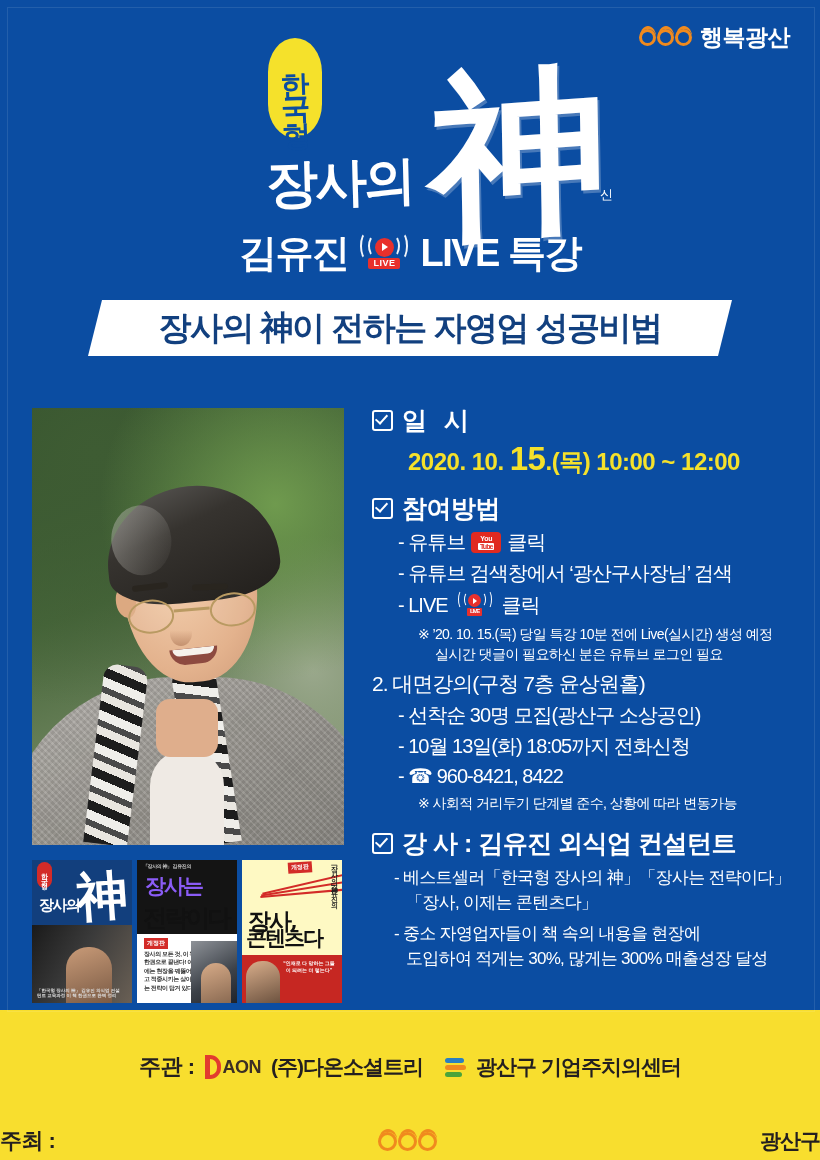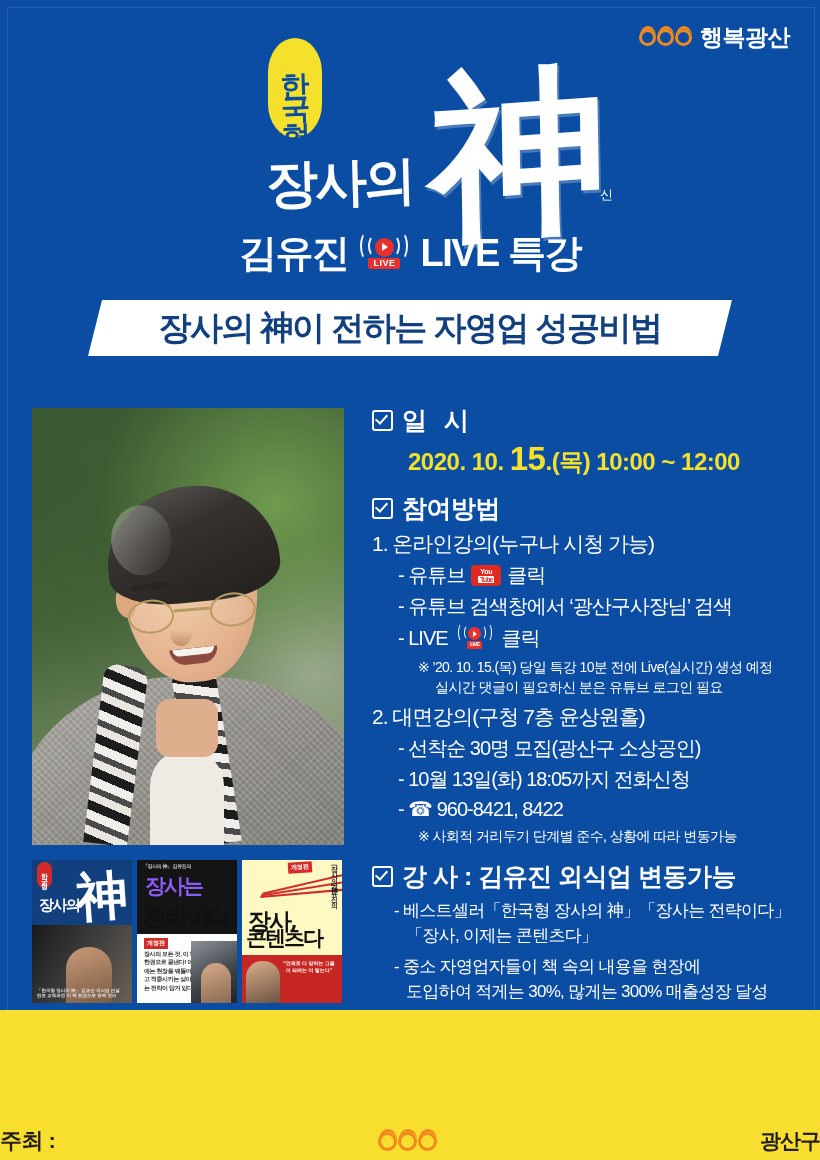--- a/index.html
+++ b/index.html
@@ -760,21 +760,20 @@
       <span>2020. 10.</span>
       <span class="big">15</span><span>.(목) 10:00 ~ 12:00</span>
     </div>
 
     <div class="blk">
       <div class="sec-head">
         <span class="chk"></span>
         <span class="sec-title">참여방법</span>
       </div>
 
-      <div class="num-line">1. 온라인강의(누구나 시청 가능)</div>
 
       <div class="sub-line">
         <span>- 유튜브</span>
         <span class="yt-icon">
           <span class="y1">You</span>
           <span class="y2">Tube</span>
         </span>
         <span>클릭</span>
       </div>
 
@@ -801,34 +800,48 @@
       <div class="num-line">2. 대면강의(구청 7층 윤상원홀)</div>
       <div class="sub-line">- 선착순 30명 모집(광산구 소상공인)</div>
       <div class="sub-line">- 10월 13일(화) 18:05까지 전화신청</div>
       <div class="sub-line">- ☎ 960-8421, 8422</div>
       <div class="note">※ 사회적 거리두기 단계별 준수, 상황에 따라 변동가능</div>
     </div>
 
     <div class="blk">
       <div class="sec-head">
         <span class="chk"></span>
-        <span class="sec-title">강 사 : 김유진 외식업 변동가능</span>
+        <span class="sec-title">강 사 : 김유진 외식업 컨설턴트</span>
       </div>
       <div class="bullet">
         <span>- 베스트셀러「한국형 장사의 神」「장사는 전략이다」</span>
         <span class="ind">「장사, 이제는 콘텐츠다」</span>
       </div>
       <div class="bullet">
         <span>- 중소 자영업자들이 책 속의 내용을 현장에</span>
         <span class="ind">도입하여 적게는 30%, 많게는 300% 매출성장 달성</span>
       </div>
     </div>
   </div>
 
   <div class="footer">
+    <div class="f-row f-row-1">
+      <span class="f-label">주관 :</span>
+      <span class="daon">
+        <span class="d"></span>
+        <span class="aon">AON</span>
+      </span>
+      <span class="f-text">(주)다온소셜트리</span>
+      <span class="stripes">
+        <i class="s1"></i>
+          <i class="s2"></i>
+          <i class="s3"></i>
+      </span>
+      <span class="f-text">광산구 기업주치의센터</span>
+    </div>
     <div class="f-row f-row-2">
       <span class="f-label">주최 :</span>
       <span class="gs-mark foot">
         <span class="gs-c"></span>
           <span class="gs-c"></span>
           <span class="gs-c"></span>
       </span>
       <span class="f-text">광산구</span>
     </div>
   </div>

